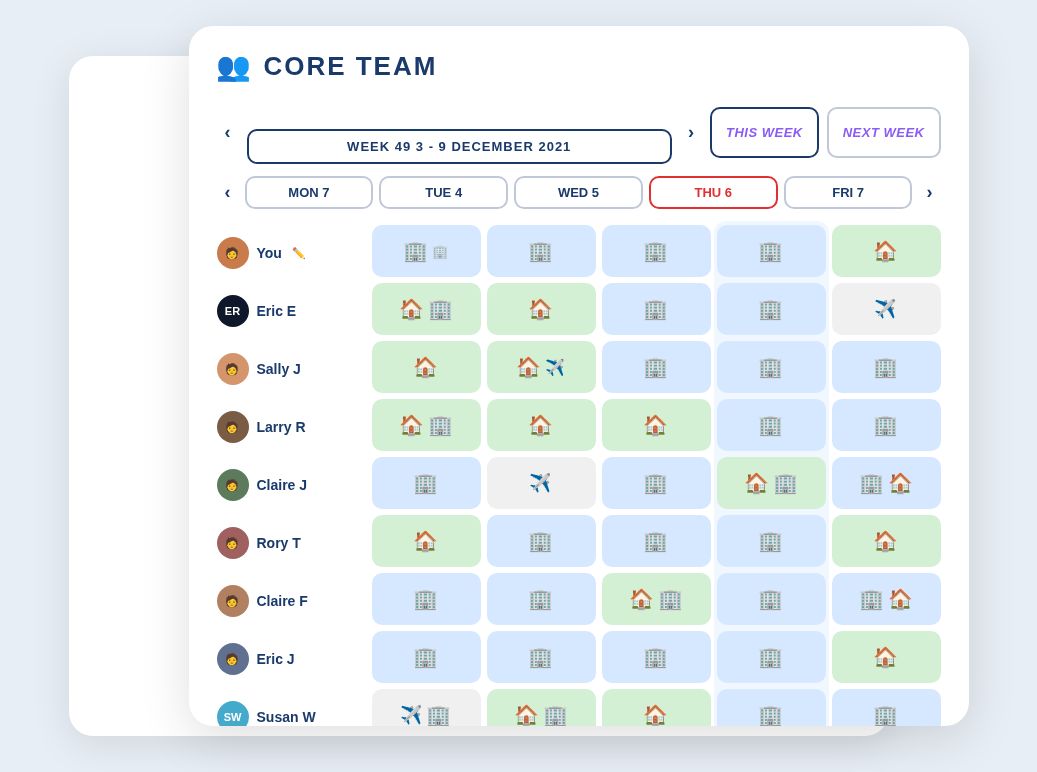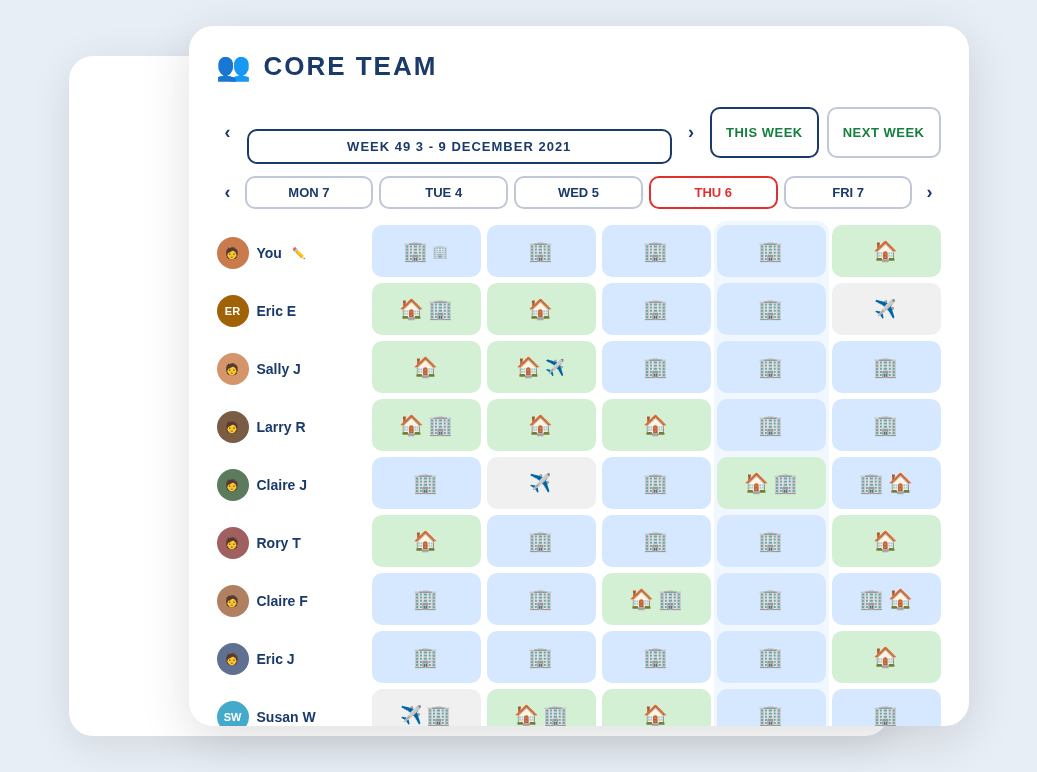--- a/index.html
+++ b/index.html
@@ -91,24 +91,25 @@
       flex: 1;
       text-align: center;
       margin-top: 28px;
     }
     .week-btn {
       border: 2px solid #c0c8d8;
       border-radius: 10px;
       padding: 16px 14px;
       font-size: 13px;
       font-weight: 700;
-      color: #15803d;
+      color: #8b5cf6;
       cursor: pointer;
       background: #fff;
       letter-spacing: 0.5px;
+      font-style: italic;
     }
     .week-btn.active {
       border-color: #1a3a6b;
       background: #fff;
     }
 
     
     .day-nav {
       display: flex;
       align-items: center;
@@ -208,21 +209,21 @@
     }
     .cell.blue { background: #d6e8ff; }
     .cell.green { background: #d4f0d4; }
     .cell.grey { background: #f0f0f0; }
 
     .icon-office { color: #2266cc; font-size: 20px; }
     .icon-home { color: #22aa44; font-size: 20px; }
     .icon-travel { color: #aaa; font-size: 18px; }
 
     
-    .av-er { background: #a16207; }
+    .av-er { background: #0f172a; }
     .av-sw { background: #44aacc; }
   </style>
 </head>
 <body>
 
 <div class="container">
 
   <div class="card-back"></div>
 
   <div class="card-front">

